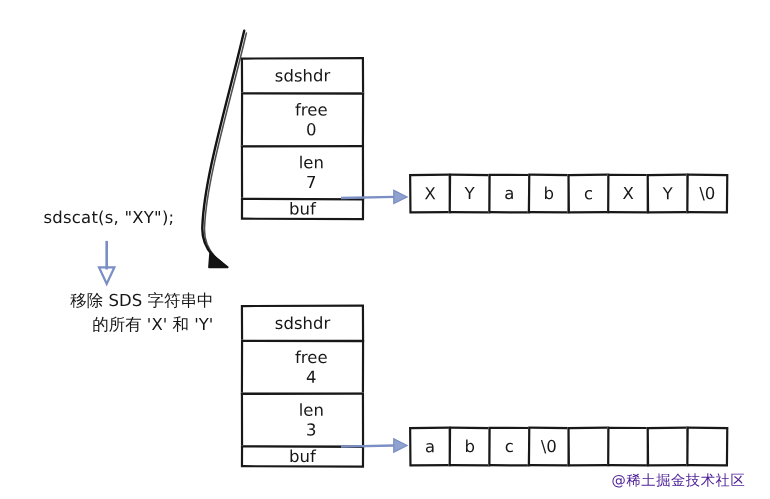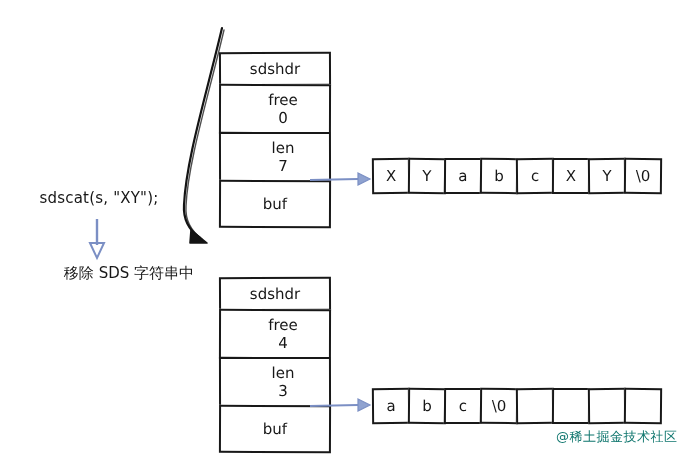--- a/index.html
+++ b/index.html
@@ -55,21 +55,21 @@
     display: flex;
     flex-direction: column;
     align-items: center;
     justify-content: center;
     font-size: 15px;
     color: #171717;
     line-height: 18px;
   }
   .struct .cell.hdr { height: 34px; }
   .struct .cell.kv  { height: 50px; padding-left: 16px; }
-  .struct .cell.buf { height: 48px; }
+  .struct .cell.buf { height: 20px; }
   .struct .cell .k { display: block; }
   .struct .cell .v { display: block; }
 
   
   .struct .cell:nth-child(1) { transform: rotate(-0.25deg); margin-top: 27px; }
   .struct .cell:nth-child(2) { transform: rotate(0.15deg); }
   .struct .cell:nth-child(3) { transform: rotate(-0.12deg); align-items: center; }
   .struct .cell:nth-child(4) { transform: rotate(0.2deg); }
 
   #struct-top    { left: 219px; top: 25px; }
@@ -109,34 +109,35 @@
     height: 454px;
     pointer-events: none;
   }
 
   
   .watermark {
     position: absolute;
     left: 556px;
     top: 428px;
     font-size: 13px;
-    color: #0f766e;
+    color: #4c1d95;
     letter-spacing: 0.5px;
     white-space: nowrap;
   }
 </style>
 </head>
 <body>
 
 <div id="canvas">
 
   <div class="code-label">sdscat(s, "XY");</div>
 
   <div class="zh-label">
     <span class="l1">移除 SDS 字符串中</span>
+    <span class="l2">的所有 'X' 和 'Y'</span>
   </div>
 
   <div class="struct" id="struct-top">
     <div class="cell hdr">
       <span class="k">sdshdr</span>
     </div>
     <div class="cell kv">
       <span class="k">free</span>
       <span class="v">0</span>
     </div>

